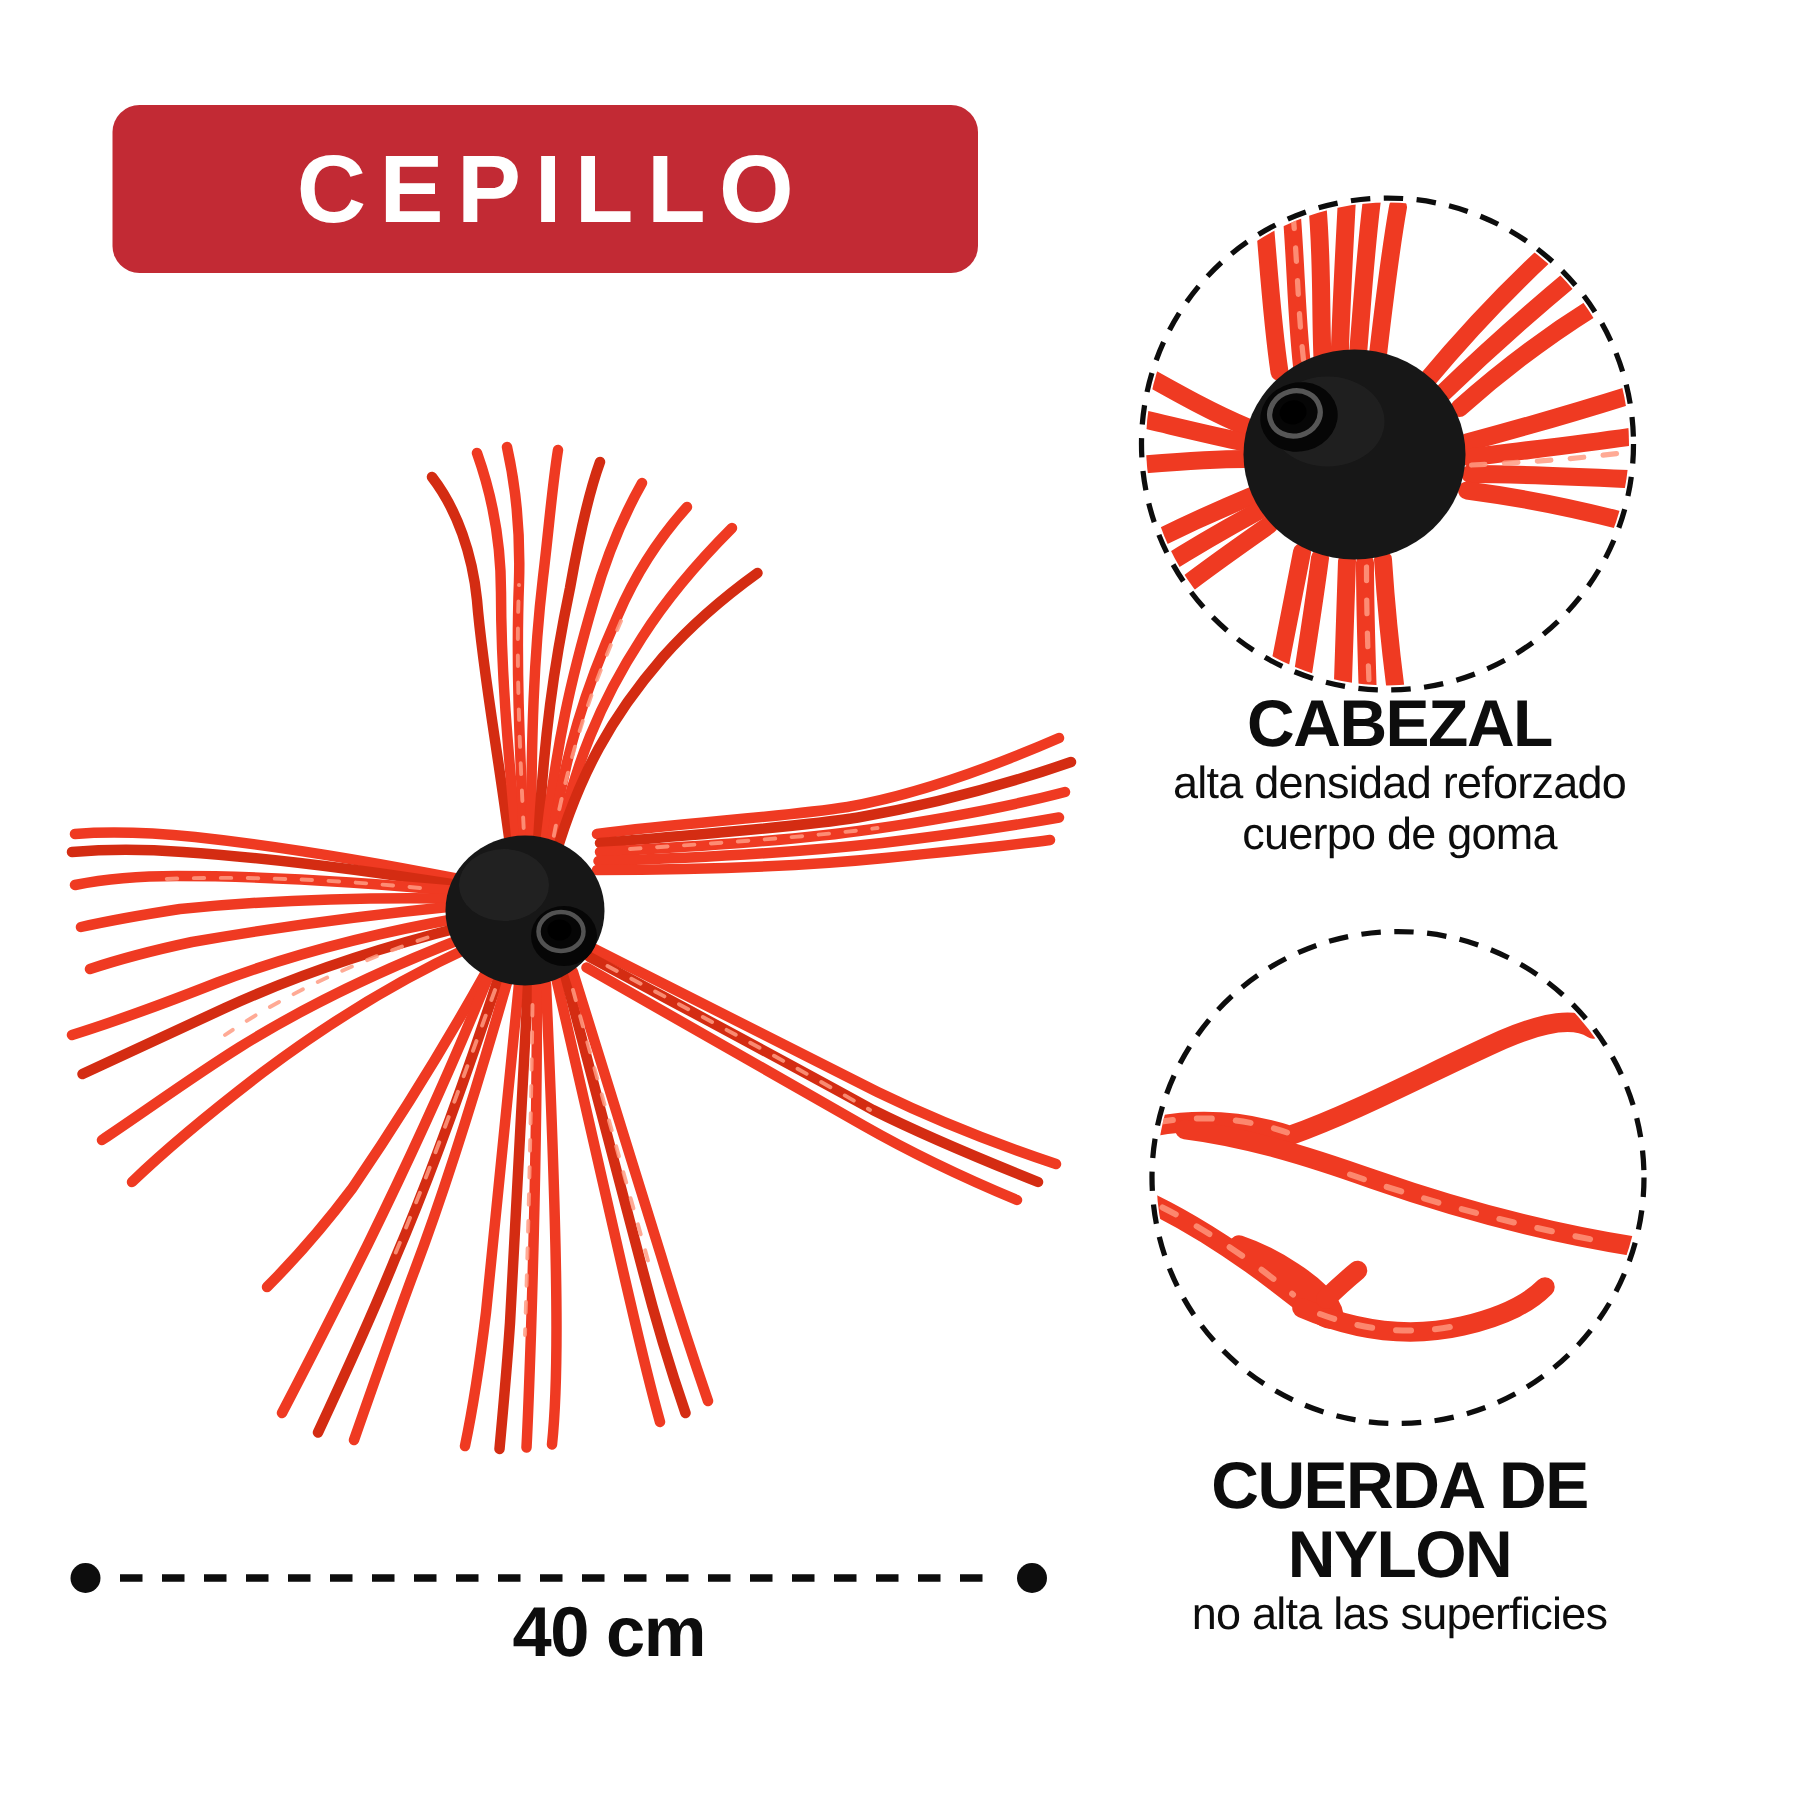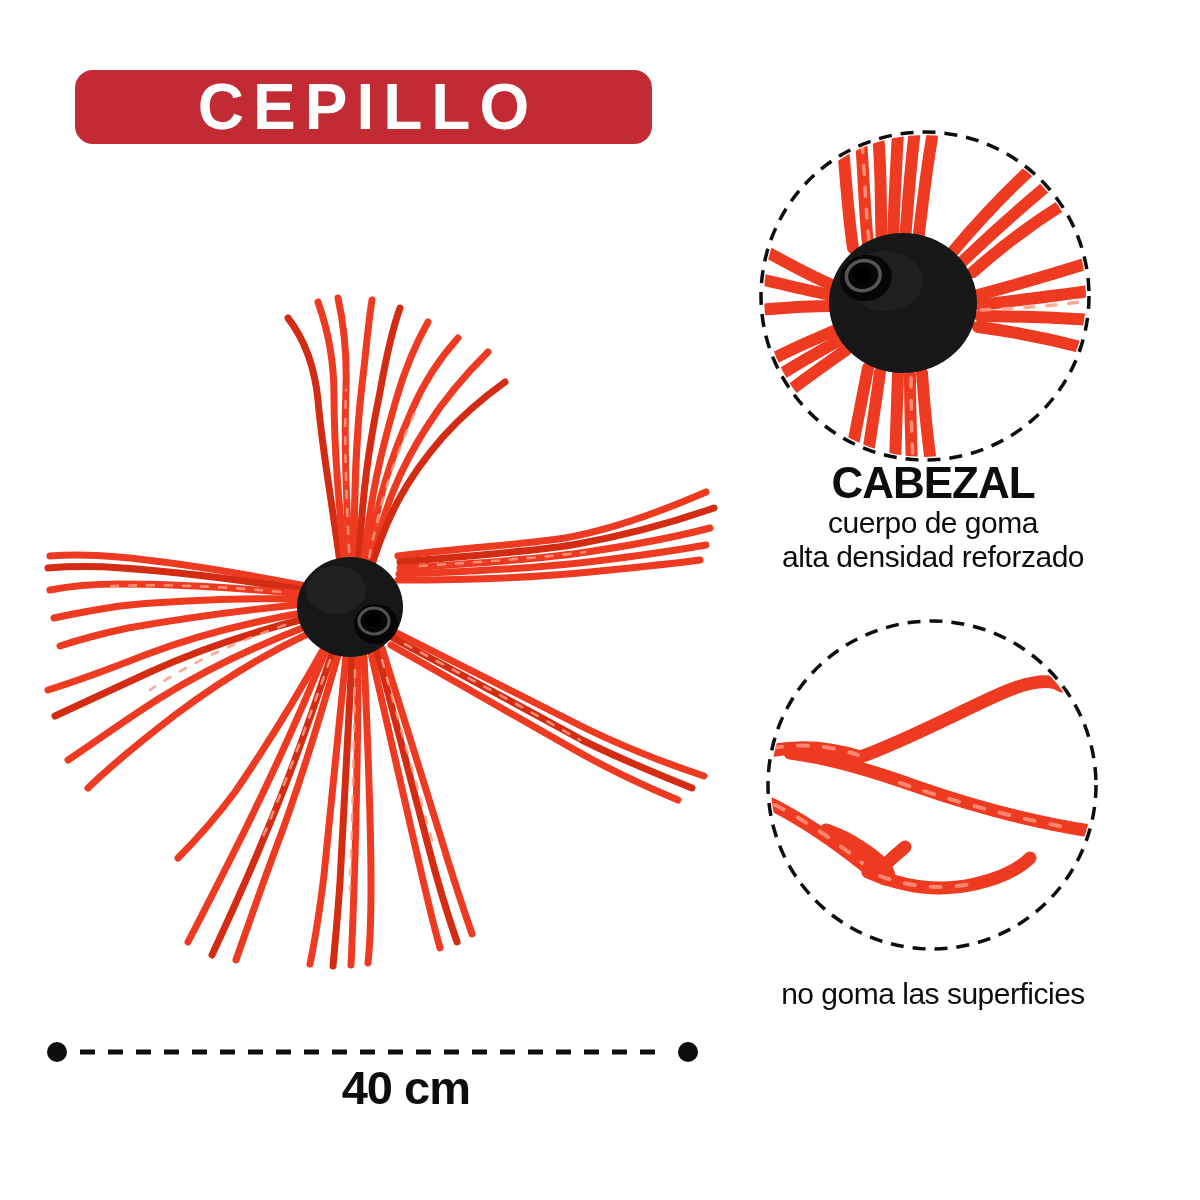--- a/index.html
+++ b/index.html
@@ -6,21 +6,21 @@
   body{
     width:1200px;height:1200px;position:relative;overflow:hidden;
     background:#ffffff;
     font-family:"Liberation Sans","DejaVu Sans",sans-serif;
     color:#0d0d0d;
   }
   .page{position:absolute;inset:0;}
   #scene{position:absolute;left:0;top:0;width:1200px;height:1200px;}
 
   .badge{
-    position:absolute;left:75px;top:70px;width:577px;height:74px;
+    position:absolute;left:75px;top:70px;width:577px;height:112px;
     background:var(--badge-bg,#c22a34);
     border-radius:18px;
     display:flex;align-items:center;justify-content:center;
   }
   .badge-label{
     color:var(--badge-text,#ffffff);
     font-size:64px;font-weight:bold;letter-spacing:9px;text-indent:9px;
     line-height:1;
   }
 
@@ -228,22 +228,23 @@
       <circle class="dimdot" cx="688" cy="1052" r="10"></circle>
     </g>
   </svg>
 
   <div class="badge">
     <span class="badge-label">CEPILLO</span>
   </div>
 
   <div class="callout callout-cabezal">
     <div class="callout-title">CABEZAL</div>
+    <div class="callout-line">alta densidad reforzado</div>
     <div class="callout-line">cuerpo de goma</div>
-    <div class="callout-line">alta densidad reforzado</div>
   </div>
 
   <div class="callout callout-cuerda">
-    <div class="callout-line">no goma las superficies</div>
+    <div class="callout-title">CUERDA DE NYLON</div>
+    <div class="callout-line">no alta las superficies</div>
   </div>
 
   <div class="dim-label">40 cm</div>
 </div>
 
 </body></html>

